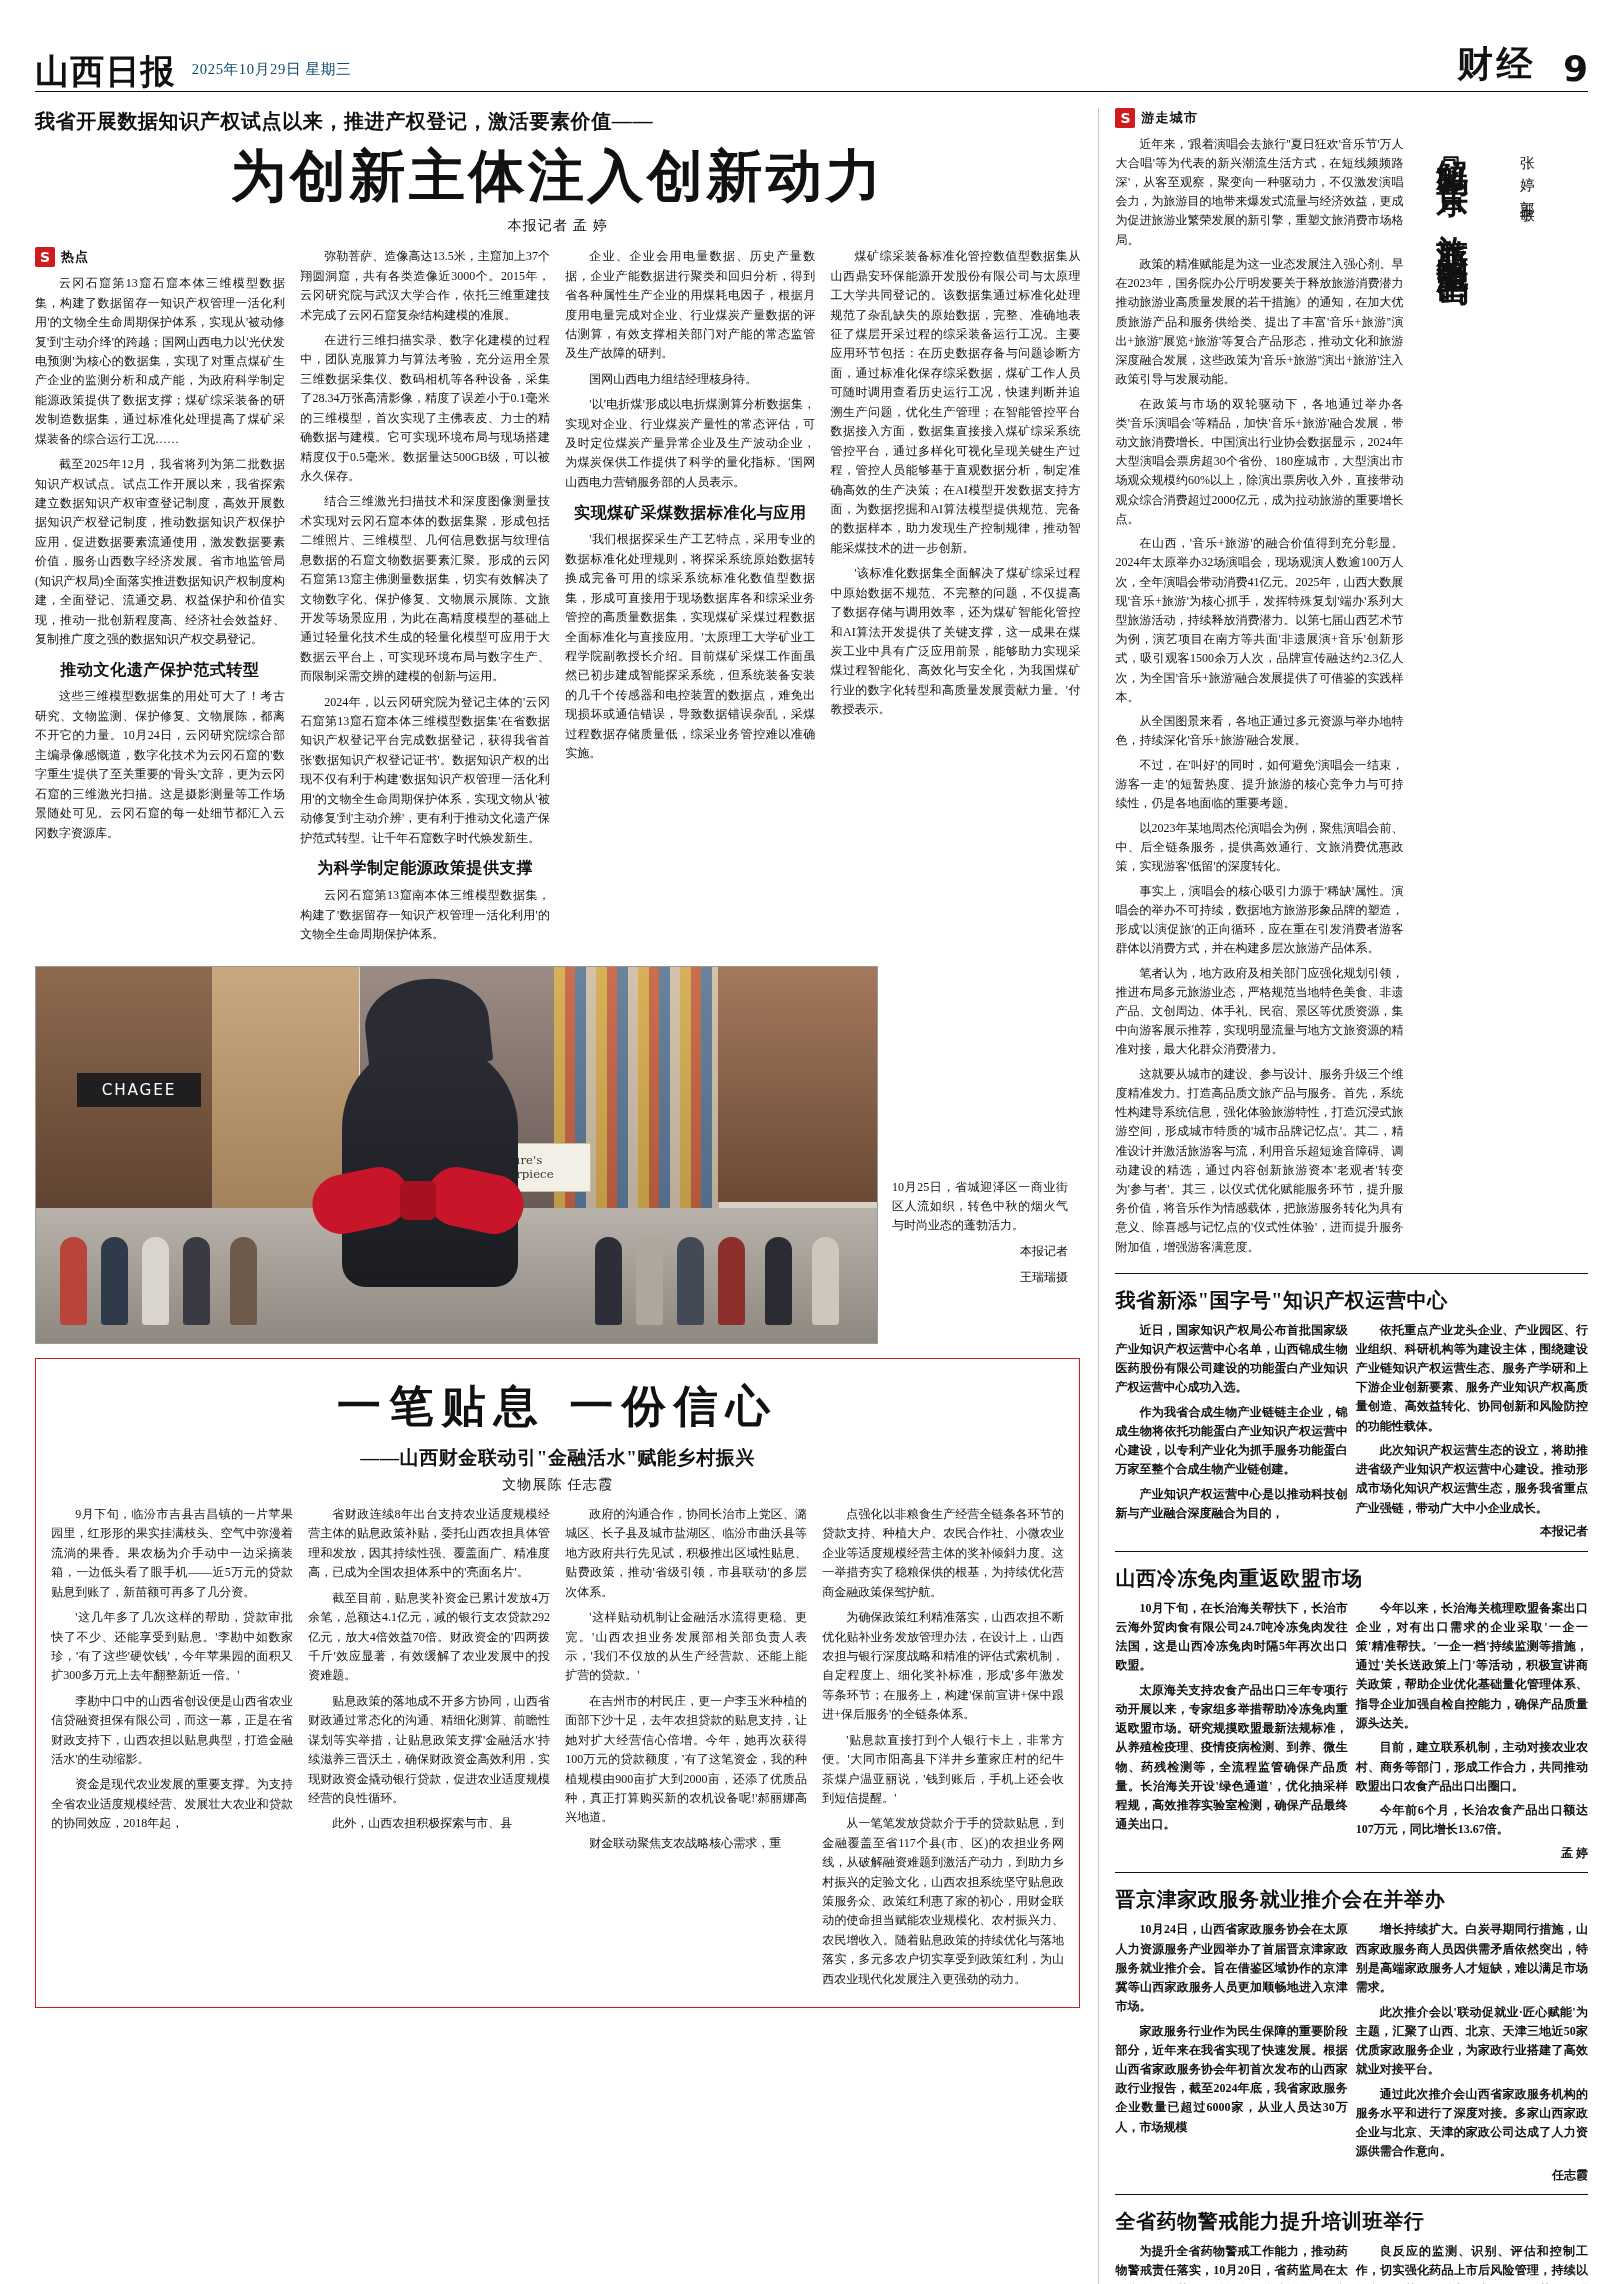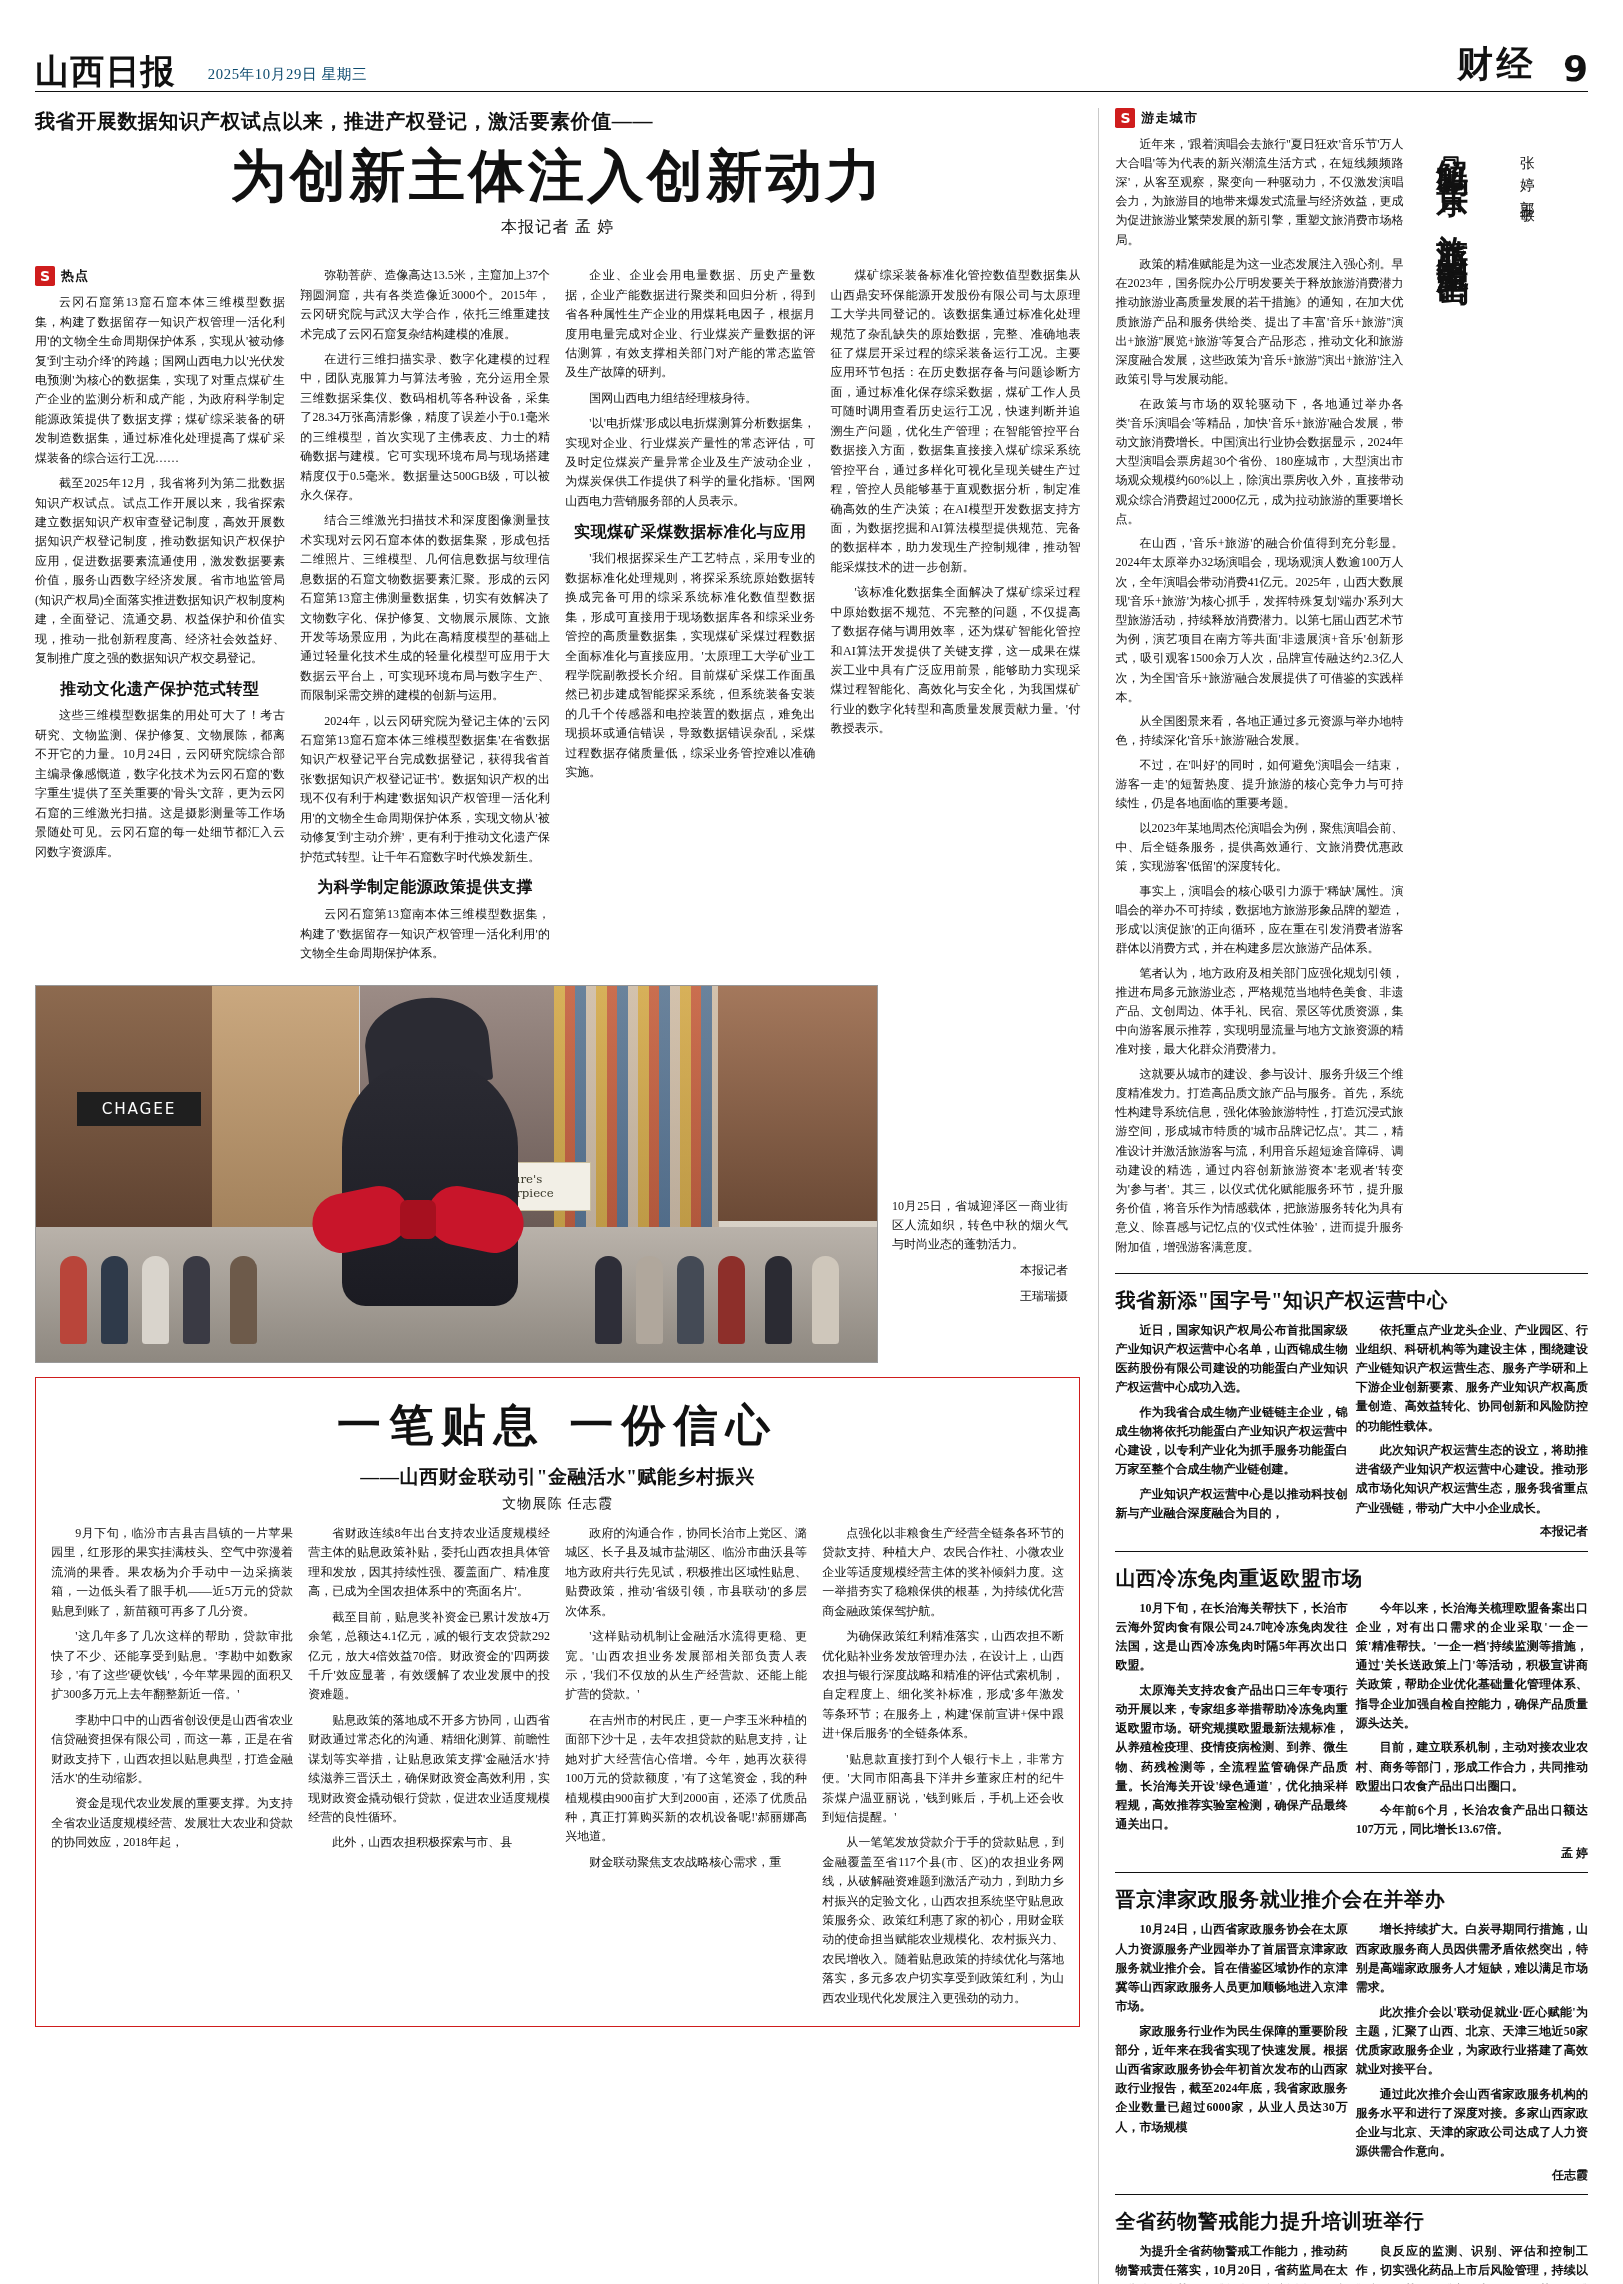--- a/index.html
+++ b/index.html
@@ -1,36 +1,36 @@
 <!DOCTYPE html>
 <html style="font-size:9.4px"><head>
 <meta charset="utf-8">
 <style>
   html,body{margin:0;padding:0;background:#ffffff;}
   body{width:1623px;height:2284px;font-family:"Liberation Serif",serif;color:#111;position:relative;}
   .page{width:1623px;height:2284px;position:relative;box-sizing:border-box;padding:0 35px;}
 
   
   .masthead{display:flex;align-items:flex-end;justify-content:space-between;height:76px;padding-top:15.3px;border-bottom:1.8px solid #111;}
-  .mast-left{display:flex;align-items:flex-end;gap:32px;}
+  .mast-left{display:flex;align-items:center;gap:16px;}
   .logo{font-family:"DejaVu Serif",serif;font-weight:700;font-size:34px;letter-spacing:1.2px;color:#111;line-height:1;padding-bottom:3.5px;}
   .mast-date{font-size:14.7px;color:#0c4a6e;padding-bottom:7px;letter-spacing:0.6px;}
   .mast-right{display:flex;align-items:flex-end;gap:27px;padding-bottom:2.4px;}
   .section-name{font-size:36px;font-weight:700;letter-spacing:3.5px;font-family:"DejaVu Serif",serif;}
   .page-no{font-size:36px;font-weight:700;font-family:"DejaVu Sans",sans-serif;}
 
   
   .content{display:flex;gap:17.6px;padding-top:15.3px;}
   .left-zone{width:1053px;}
   .right-zone{width:476px;border-left:1.2px solid #c9c9c9;padding-left:16.5px;}
 
   
   .shoulder{font-size:20px;font-weight:700;letter-spacing:0.6px;margin-bottom:9.4px;color:#111;}
   .headline{text-align:center;font-size:56px;font-weight:700;letter-spacing:3.5px;line-height:1.12;font-family:"DejaVu Serif",serif;margin:4.7px 0 10.6px;}
-  .byline{text-align:center;font-size:16px;margin-bottom:28px;letter-spacing:1.2px;}
+  .byline{text-align:center;font-size:14px;margin-bottom:12px;letter-spacing:1.2px;}
 
   
   .tag{display:inline-flex;align-items:center;gap:5.9px;margin-bottom:7px;}
   .tag .s{display:inline-flex;align-items:center;justify-content:center;width:20px;height:20px;background:#cf1d1d;color:#fff;font-family:"DejaVu Sans",sans-serif;font-weight:700;font-size:14px;border-radius:1.8px;}
   .tag .t{font-size:13px;font-weight:700;letter-spacing:1.2px;color:#111;}
 
   
   .cols4{display:flex;gap:15.3px;}
   .col{flex:1;}
   p.b{font-size:12px;line-height:1.62;text-align:justify;text-indent:2em;margin:0 0 5.9px;}

